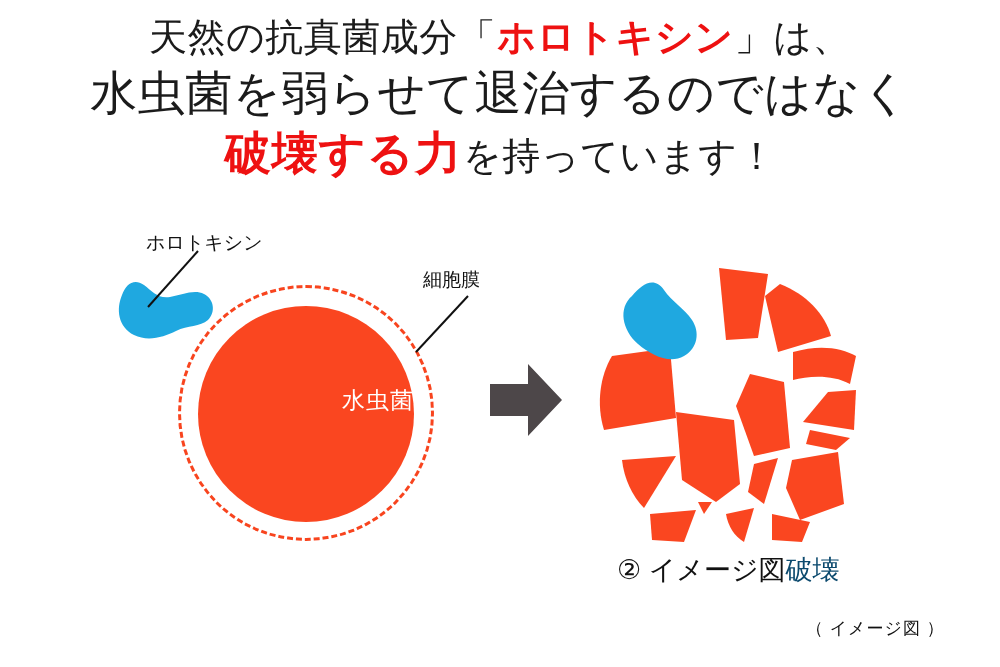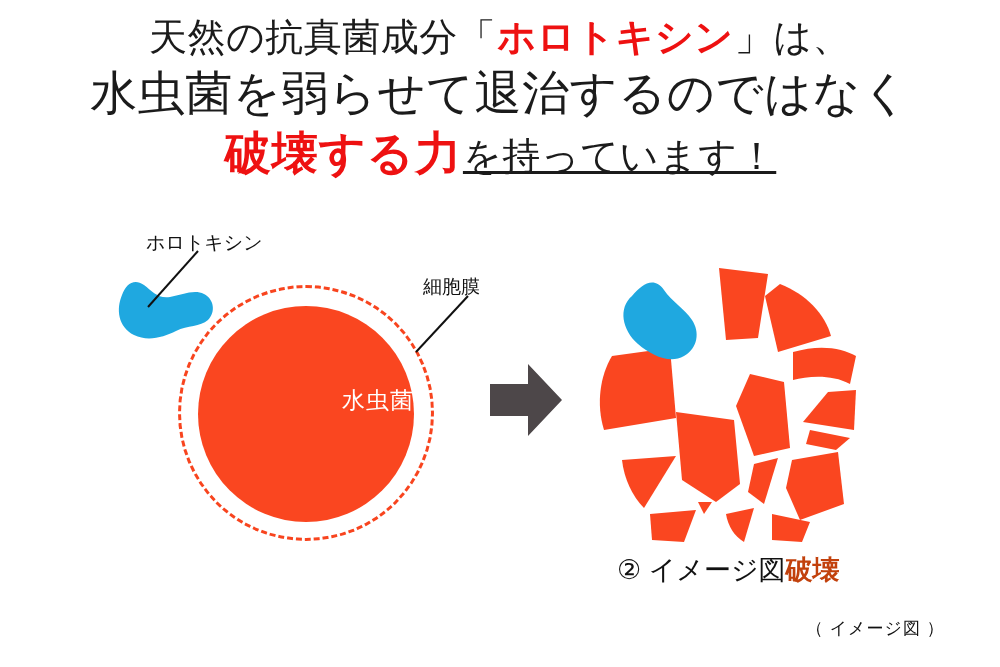--- a/index.html
+++ b/index.html
@@ -26,21 +26,21 @@
     font-family: "Liberation Serif", "DejaVu Serif", serif;
     color: #1b1b1b;
   }
   .hl-line {
     display: block;
     white-space: nowrap;
     line-height: 1.0;
   }
   .hl-line.l1 { font-size: 38px; letter-spacing: 0.5px; margin-bottom: 14px; }
   .hl-line.l2 { font-size: 47px; letter-spacing: 0.5px; margin-bottom: 14px; }
-  .hl-line.l3 { font-size: 38px; letter-spacing: 0.5px; text-decoration: underline; }
+  .hl-line.l3 { font-size: 38px; letter-spacing: 0.5px; }
 
   .accent {
     color: #ee1111;
     font-weight: bold;
   }
   
   .hl-mark {
     position: relative;
     display: inline-block;
     padding: 0 1px;
@@ -66,21 +66,21 @@
   .diagram { position: absolute; left: 0; top: 0; width: 1000px; height: 667px; }
 
   .label-text {
     position: absolute;
     font-size: 19px;
     color: #111111;
     white-space: nowrap;
     font-family: "Liberation Sans", "DejaVu Sans", sans-serif;
   }
   #label-holotoxin { left: 146px; top: 230px; }
-  #label-membrane  { left: 423px; top: 274px; }
+  #label-membrane  { left: 423px; top: 267px; }
 
   .leader { position: absolute; }
 
   
   .membrane-ring {
     position: absolute;
     left: 178px;
     top: 285px;
     width: 256px;
     height: 256px;
@@ -127,21 +127,21 @@
   
   .caption {
     position: absolute;
     font-size: 27px;
     color: #111111;
     white-space: nowrap;
     font-family: "Liberation Sans", "DejaVu Sans", sans-serif;
   }
   #caption-1 { left: 100px; top: 552px; }
   #caption-2 { left: 617px; top: 552px; }
-  .cap-accent { color: #c2410c; font-weight: bold; }
+  .cap-accent { color: #0c4a6e; font-weight: normal; }
 
   .footnote {
     position: absolute;
     left: 806px;
     top: 617px;
     font-size: 17px;
     color: #111111;
     white-space: nowrap;
     letter-spacing: 1px;
     text-align: right;

